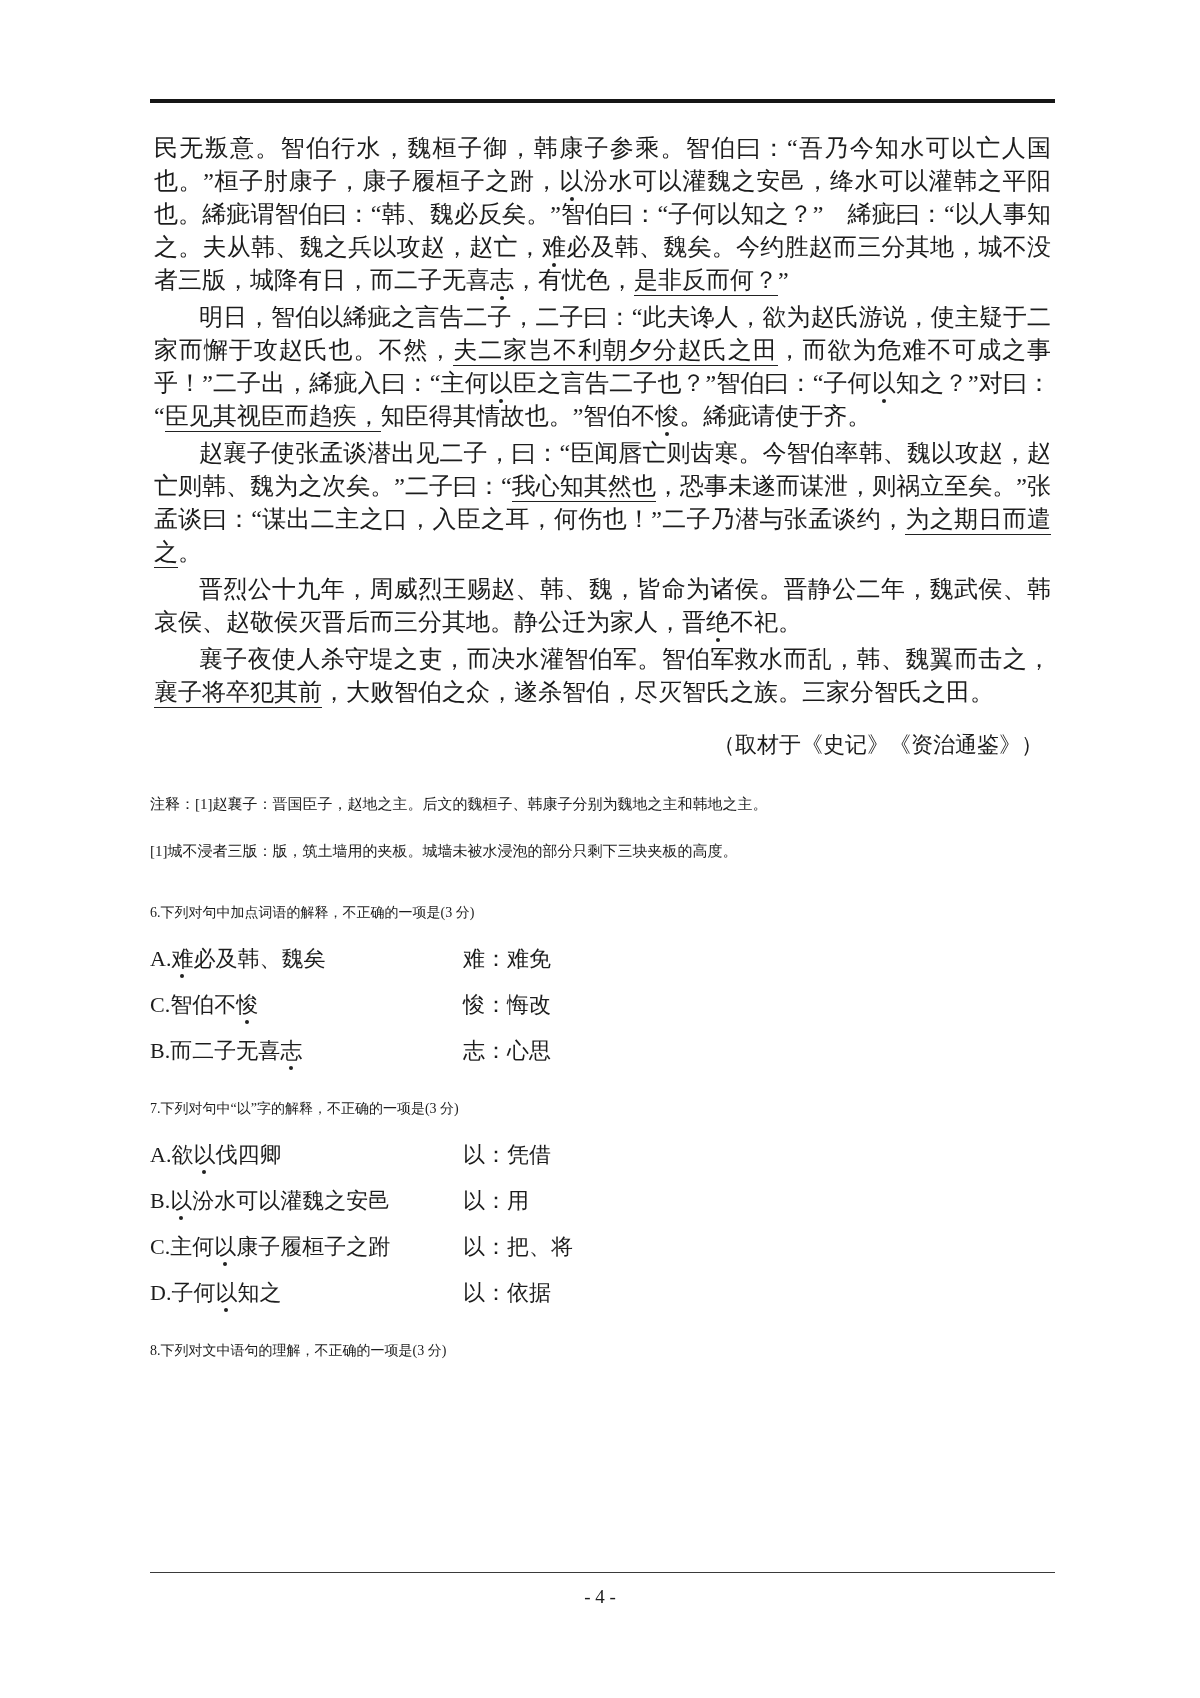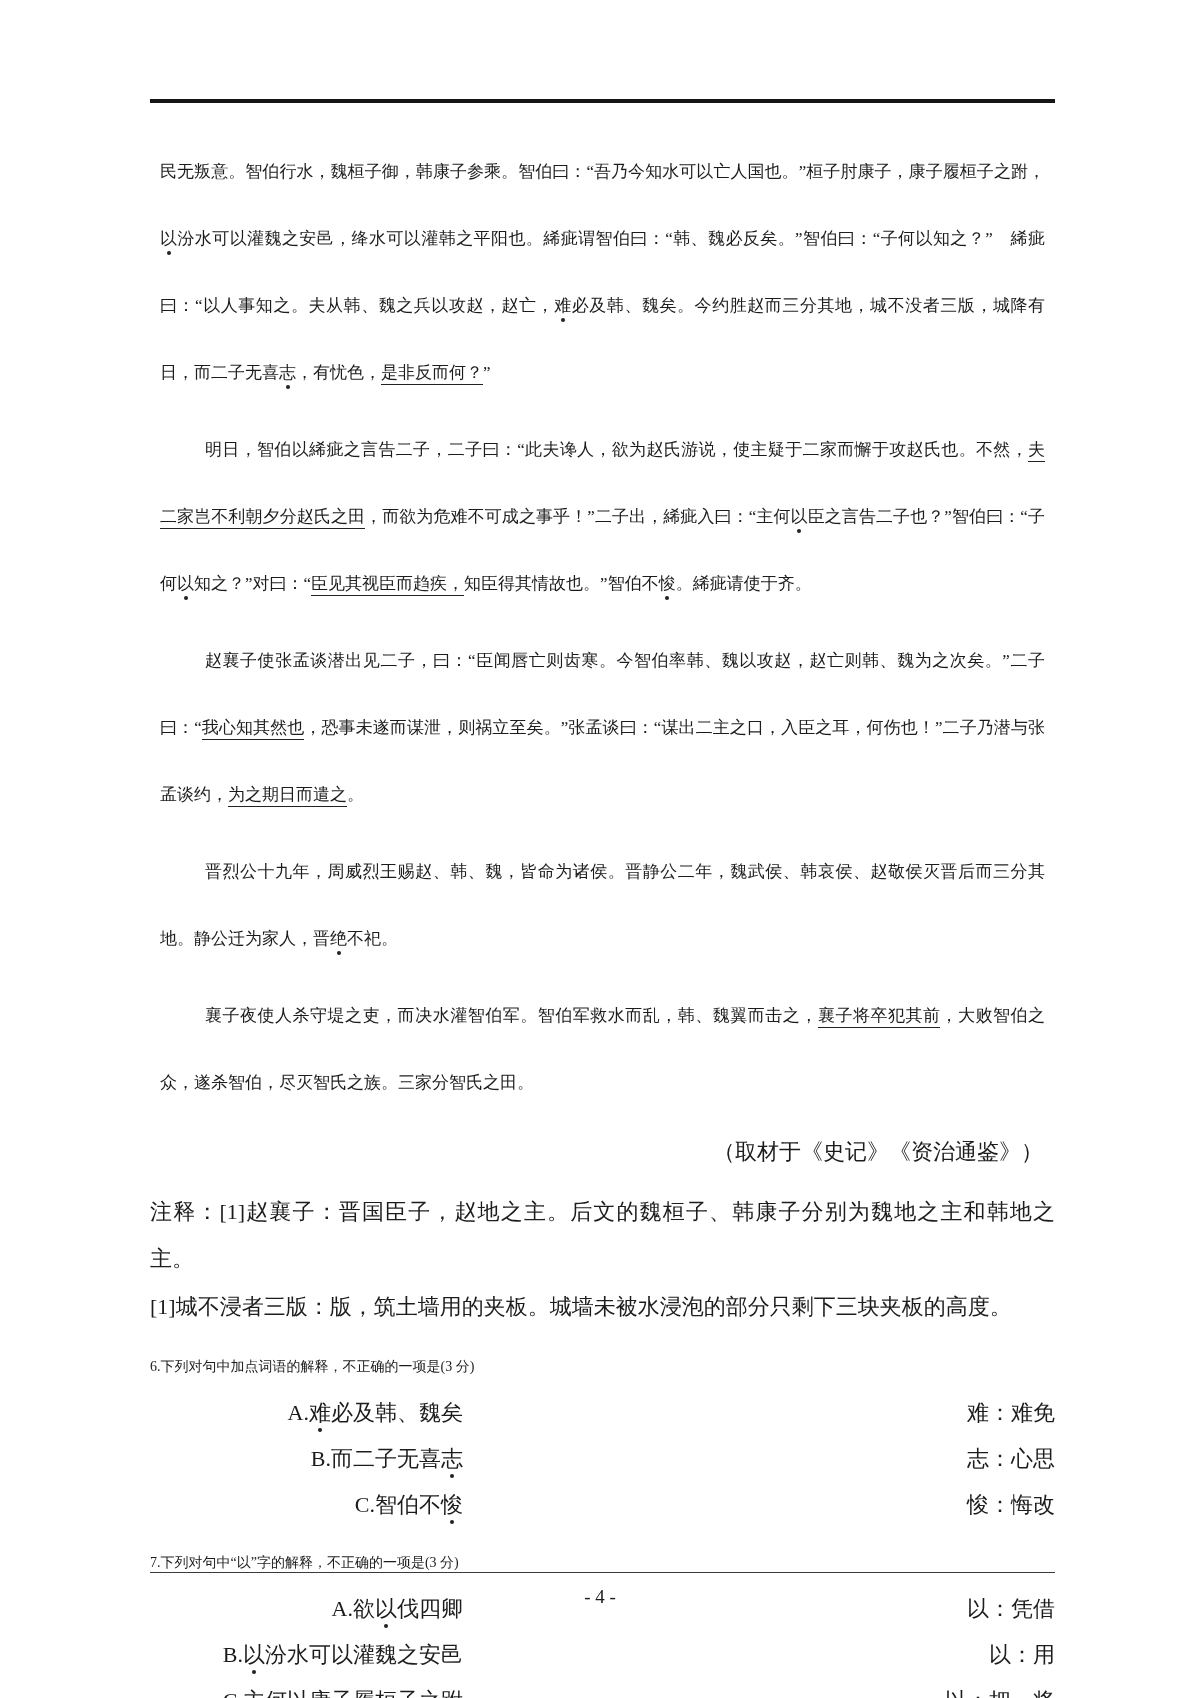--- a/index.html
+++ b/index.html
@@ -8,46 +8,46 @@
     font-family:"Liberation Serif","DejaVu Serif",serif;
     color:#1c1c1c;overflow:hidden;
   }
   .top-rule{
     position:absolute;left:150px;right:145px;top:99px;height:3.5px;background:#161616;
   }
   .content{
     position:absolute;left:150px;right:145px;top:128px;
   }
   .para{
-    margin:10px;font-size:17px;line-height:67px;text-align:justify;
+    margin:4px;font-size:24px;line-height:33px;text-align:justify;
     word-break:break-all;
   }
   .para.indent{text-indent:45px;}
   .seg-dot{position:relative;}
   .seg-dot::after{
     content:"";position:absolute;left:50%;margin-left:-2px;bottom:-7px;
     width:4px;height:4px;border-radius:50%;background:#222;
   }
   .seg-underline{
     border-bottom:1.6px solid #222;padding-bottom:2px;
   }
   .citation{
     font-size:22px;line-height:47.5px;text-align:right;margin:12px;
   }
   .notes{margin-top:10px;}
   .note-line{
-    margin:0;font-size:22px;line-height:47.5px;text-align:justify;word-break:break-all;
+    margin:0;font-size:15px;line-height:47.5px;text-align:justify;word-break:break-all;
   }
   .questions{margin-top:14px;}
   .question{margin-top:12px;}
   .q-stem{
     margin:0;font-size:14px;line-height:46px;
   }
   .opt-row{
-    display:flex;font-size:22px;line-height:46px;text-align:right;
+    display:flex;font-size:22px;line-height:46px;
   }
   .opt-phrase{width:313px;flex:0 0 313px;}
   .opt-gloss{flex:1;}
   .footer-rule{
     position:absolute;left:150px;right:145px;top:1572px;border-top:1.8px solid #3a3a3a;
   }
   .page-number{
     position:absolute;top:1584px;left:0;width:100%;text-align:center;
     font-size:19px;line-height:26px;color:#1c1c1c;
   }
@@ -71,26 +71,26 @@
       <p class="note-line">[1]城不浸者三版：版，筑土墙用的夹板。城墙未被水浸泡的部分只剩下三块夹板的高度。</p>
     </div>
   <div id="questions" class="questions">
       <div class="question">
         <p class="q-stem">6.下列对句中加点词语的解释，不正确的一项是(3 分)</p>
         <div class="opt-row">
           <div class="opt-phrase"><span>A.</span><span class="seg-dot">难</span><span>必及韩、魏矣</span></div>
           <div class="opt-gloss">难：难免</div>
         </div>
         <div class="opt-row">
+          <div class="opt-phrase"><span>C.智伯不</span><span class="seg-dot">悛</span></div>
+          <div class="opt-gloss">悛：悔改</div>
+        </div>
+        <div class="opt-row">
           <div class="opt-phrase"><span>B.而二子无喜</span><span class="seg-dot">志</span></div>
           <div class="opt-gloss">志：心思</div>
-        </div>
-        <div class="opt-row">
-          <div class="opt-phrase"><span>C.智伯不</span><span class="seg-dot">悛</span></div>
-          <div class="opt-gloss">悛：悔改</div>
         </div>
       </div>
       <div class="question">
         <p class="q-stem">7.下列对句中“以”字的解释，不正确的一项是(3 分)</p>
         <div class="opt-row">
           <div class="opt-phrase"><span>A.欲</span><span class="seg-dot">以</span><span>伐四卿</span></div>
           <div class="opt-gloss">以：凭借</div>
         </div>
         <div class="opt-row">
           <div class="opt-phrase"><span>B.</span><span class="seg-dot">以</span><span>汾水可以灌魏之安邑</span></div>

